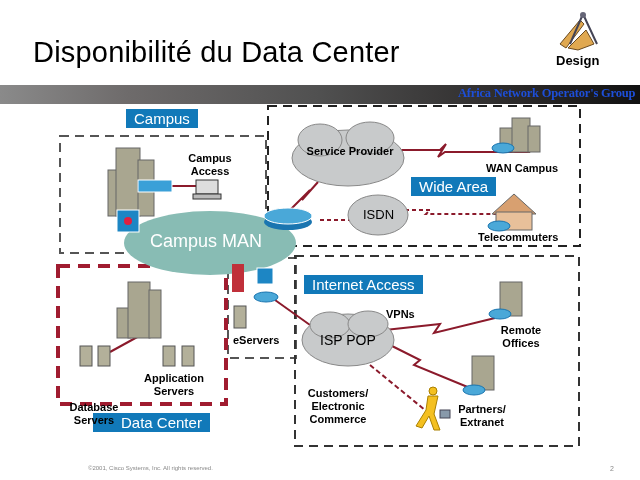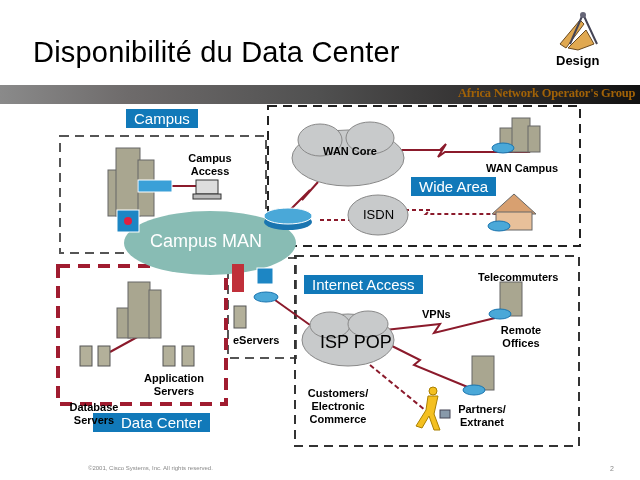--- a/index.html
+++ b/index.html
@@ -4,21 +4,21 @@
 <style>
   html, body { margin:0; padding:0; }
   body { width:640px; height:480px; background:#fff; position:relative; overflow:hidden;
          font-family:"Liberation Sans", sans-serif; }
   .abs { position:absolute; }
   .title { left:33px; top:36px; font-size:29px; color:#000; letter-spacing:0.2px; }
   .design-label { left:556px; top:53px; font-size:13px; font-weight:bold; color:#000; }
   .band { left:0; top:85px; width:640px; height:19px;
           background:linear-gradient(90deg,#8a8a8a 0%,#6e6b6b 20%,#505050 50%,#2c2a2a 80%,#111 100%); }
   .aog { left:458px; top:86px; font-family:"Liberation Serif", serif; font-weight:bold;
-         font-size:12.5px; color:#a16207; letter-spacing:-0.2px; }
+         font-size:12.5px; color:#1d4ed8; letter-spacing:-0.2px; }
   .tag { background:#1179b9; color:#fff; font-size:15px; padding:1px 8px; }
   .lbl { font-size:11px; font-weight:bold; color:#000; text-align:center; line-height:13px; }
   .footer { left:88px; top:465px; font-size:6px; color:#888; }
   .page { left:610px; top:465px; font-size:7px; color:#888; }
   svg { position:absolute; left:0; top:0; }
 </style>
 </head>
 <body>
 
 <div class="abs title">Disponibilité du Data Center</div>
@@ -143,28 +143,28 @@
 <div class="abs tag" style="left:411px;top:177px;">Wide Area</div>
 <div class="abs tag" style="left:304px;top:275px;">Internet Access</div>
 <div class="abs tag" style="left:93px;top:413px;padding-left:28px;">Data Center</div>
 
 <div class="abs lbl" style="left:180px;top:152px;width:60px;">
   <div>Campus</div>
     <div>Access</div>
 </div>
 <div class="abs" style="left:150px;top:231px;font-size:18px;color:#fff;">Campus MAN</div>
 <div class="abs lbl" style="left:298px;top:145px;width:104px;">
-    <div>WAN Core</div>
+  <div>Service Provider</div>
 </div>
 <div class="abs" style="left:363px;top:207px;font-size:13px;color:#000;">ISDN</div>
 <div class="abs lbl" style="left:486px;top:162px;">WAN Campus</div>
-<div class="abs lbl" style="left:478px;top:231px;margin-top:40px;">Telecommuters</div>
+<div class="abs lbl" style="left:478px;top:231px;">Telecommuters</div>
 <div class="abs lbl" style="left:233px;top:334px;">eServers</div>
-<div class="abs" style="left:320px;top:332px;font-size:18px;color:#000;">ISP POP</div>
-<div class="abs lbl" style="left:386px;top:308px;margin-left:36px;">VPNs</div>
+<div class="abs" style="left:320px;top:332px;font-size:14px;color:#000;">ISP POP</div>
+<div class="abs lbl" style="left:386px;top:308px;">VPNs</div>
 <div class="abs lbl" style="left:492px;top:324px;width:58px;">
   <div>Remote</div>
     <div>Offices</div>
 </div>
 <div class="abs lbl" style="left:452px;top:403px;width:60px;">
   <div>Partners/</div>
     <div>Extranet</div>
 </div>
 <div class="abs lbl" style="left:300px;top:387px;width:76px;">
   <div>Customers/</div>

